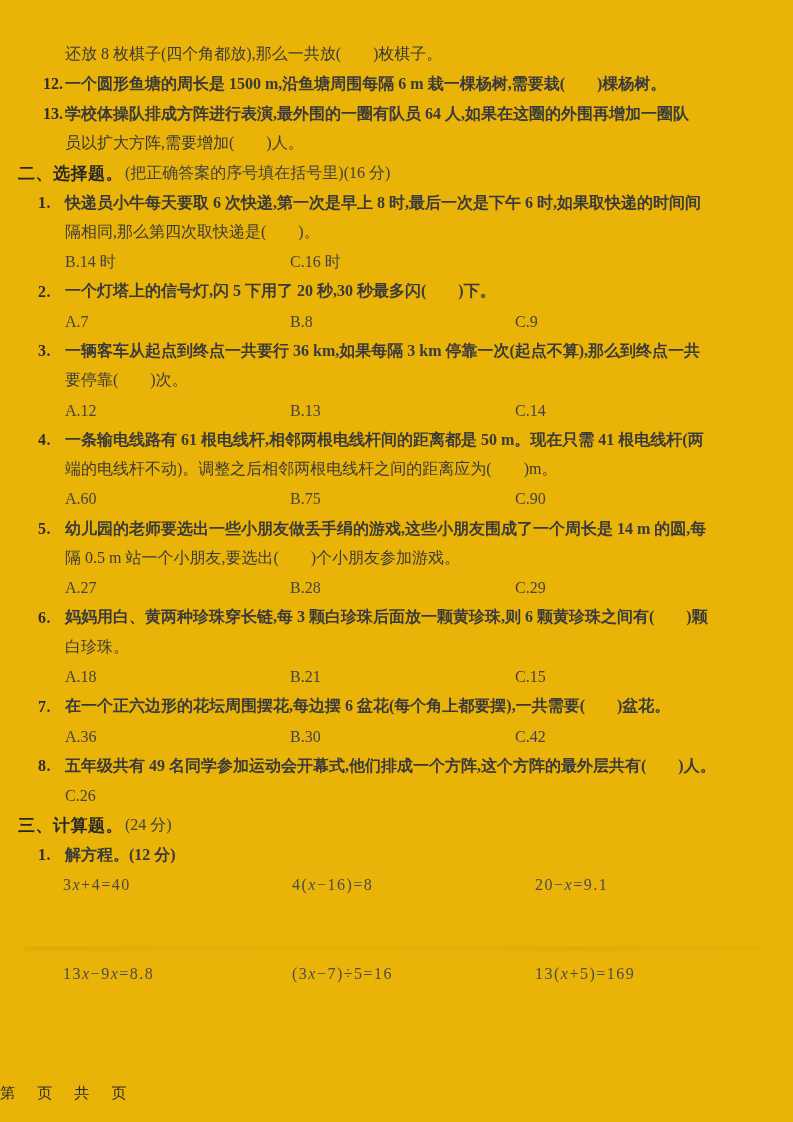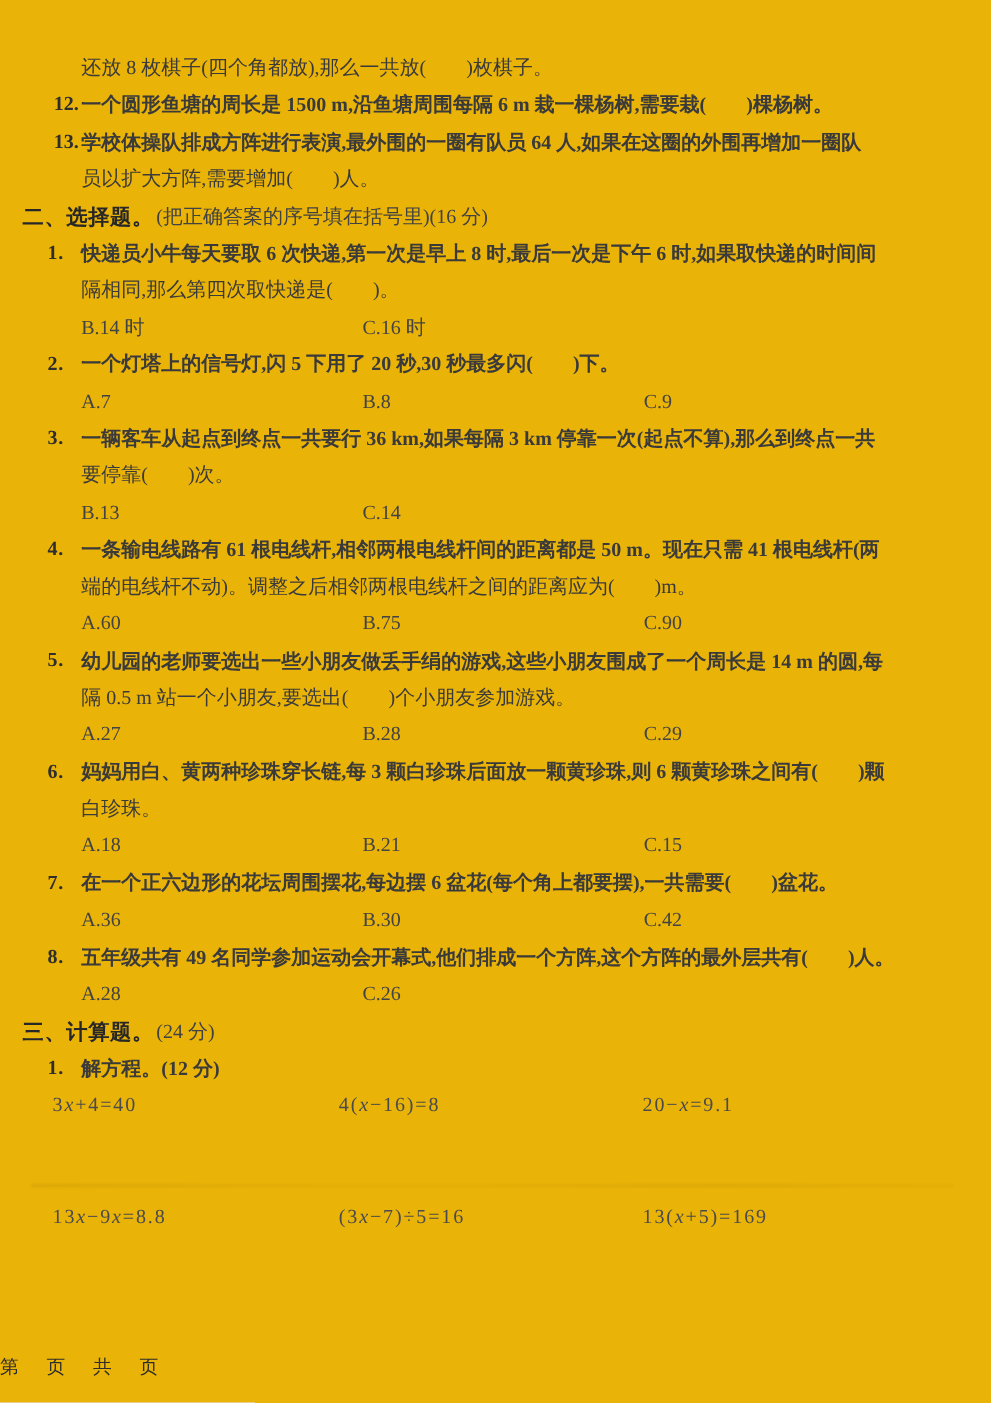--- a/index.html
+++ b/index.html
@@ -31,21 +31,21 @@
     letter-spacing:0.5px;
   }
   .qrow.two .qnum { margin-left:43px; width:22px; letter-spacing:0; }
   .qtext { white-space:pre;font-weight:bold; }
   .sec { margin-left:18px; }
   .sec-title { font-weight:700; font-size:17px; color:#272727; letter-spacing:0.5px; }
   .sec-note { color:#424242; margin-left:2px; }
   .optrow { margin-left:65px; color:#434343; }
   .opt { flex:none; width:225px; }
   .opt:last-child { width:auto; }
-  .eqrow { margin-left:42px; color:#4b4b4b; letter-spacing:1.5px; }
+  .eqrow { margin-left:63px; color:#4b4b4b; letter-spacing:1.5px; }
   .eq { flex:none; }
   .eq i { font-style:italic; }
   .eq.c1 { width:229px; }
   .eq.c2 { width:243px; }
   .eqrow2 { margin-top:60px; }
   .footer {
     position:absolute; left:0; right:0; top:1084px;
     text-align:left;
     font-size:15px; color:#2d2d2d;
     letter-spacing:9px;
@@ -99,20 +99,21 @@
       <span class="opt">B.8</span>
       <span class="opt">C.9</span>
     </div>
 
     <div class="line qrow">
       <span class="qnum">3.</span>
       <span class="qtext">一辆客车从起点到终点一共要行 36 km,如果每隔 3 km 停靠一次(起点不算),那么到终点一共</span>
     </div>
     <div class="line cont">要停靠(        )次。</div>
     <div class="line optrow">
+      <span class="opt">A.12</span>
       <span class="opt">B.13</span>
       <span class="opt">C.14</span>
     </div>
 
     <div class="line qrow">
       <span class="qnum">4.</span>
       <span class="qtext">一条输电线路有 61 根电线杆,相邻两根电线杆间的距离都是 50 m。现在只需 41 根电线杆(两</span>
     </div>
     <div class="line cont">端的电线杆不动)。调整之后相邻两根电线杆之间的距离应为(        )m。</div>
     <div class="line optrow">
@@ -151,21 +152,20 @@
       <span class="opt">A.36</span>
       <span class="opt">B.30</span>
       <span class="opt">C.42</span>
     </div>
 
     <div class="line qrow">
       <span class="qnum">8.</span>
       <span class="qtext">五年级共有 49 名同学参加运动会开幕式,他们排成一个方阵,这个方阵的最外层共有(        )人。</span>
     </div>
     <div class="line optrow">
-      <span class="opt">A.28</span>
       <span class="opt">C.26</span>
     </div>
 
     <div class="line sec">
       <span class="sec-title">三、计算题。</span>
       <span class="sec-note">(24 分)</span>
     </div>
     <div class="line qrow">
       <span class="qnum">1.</span>
       <span class="qtext">解方程。(12 分)</span>

